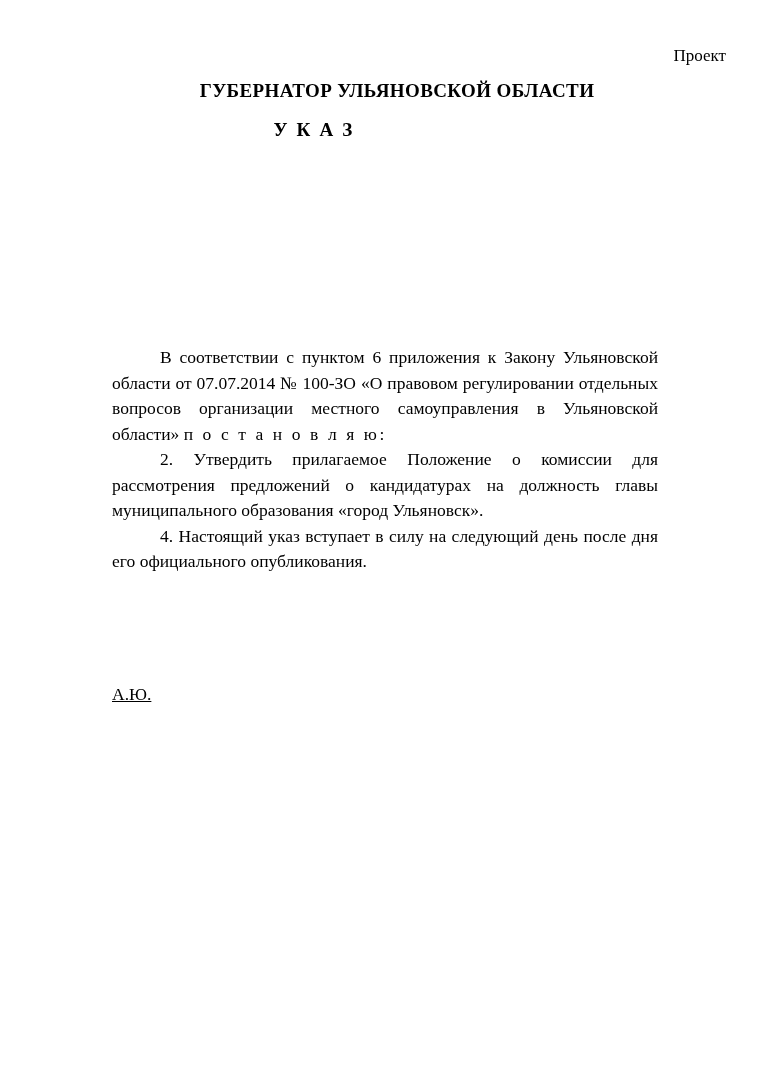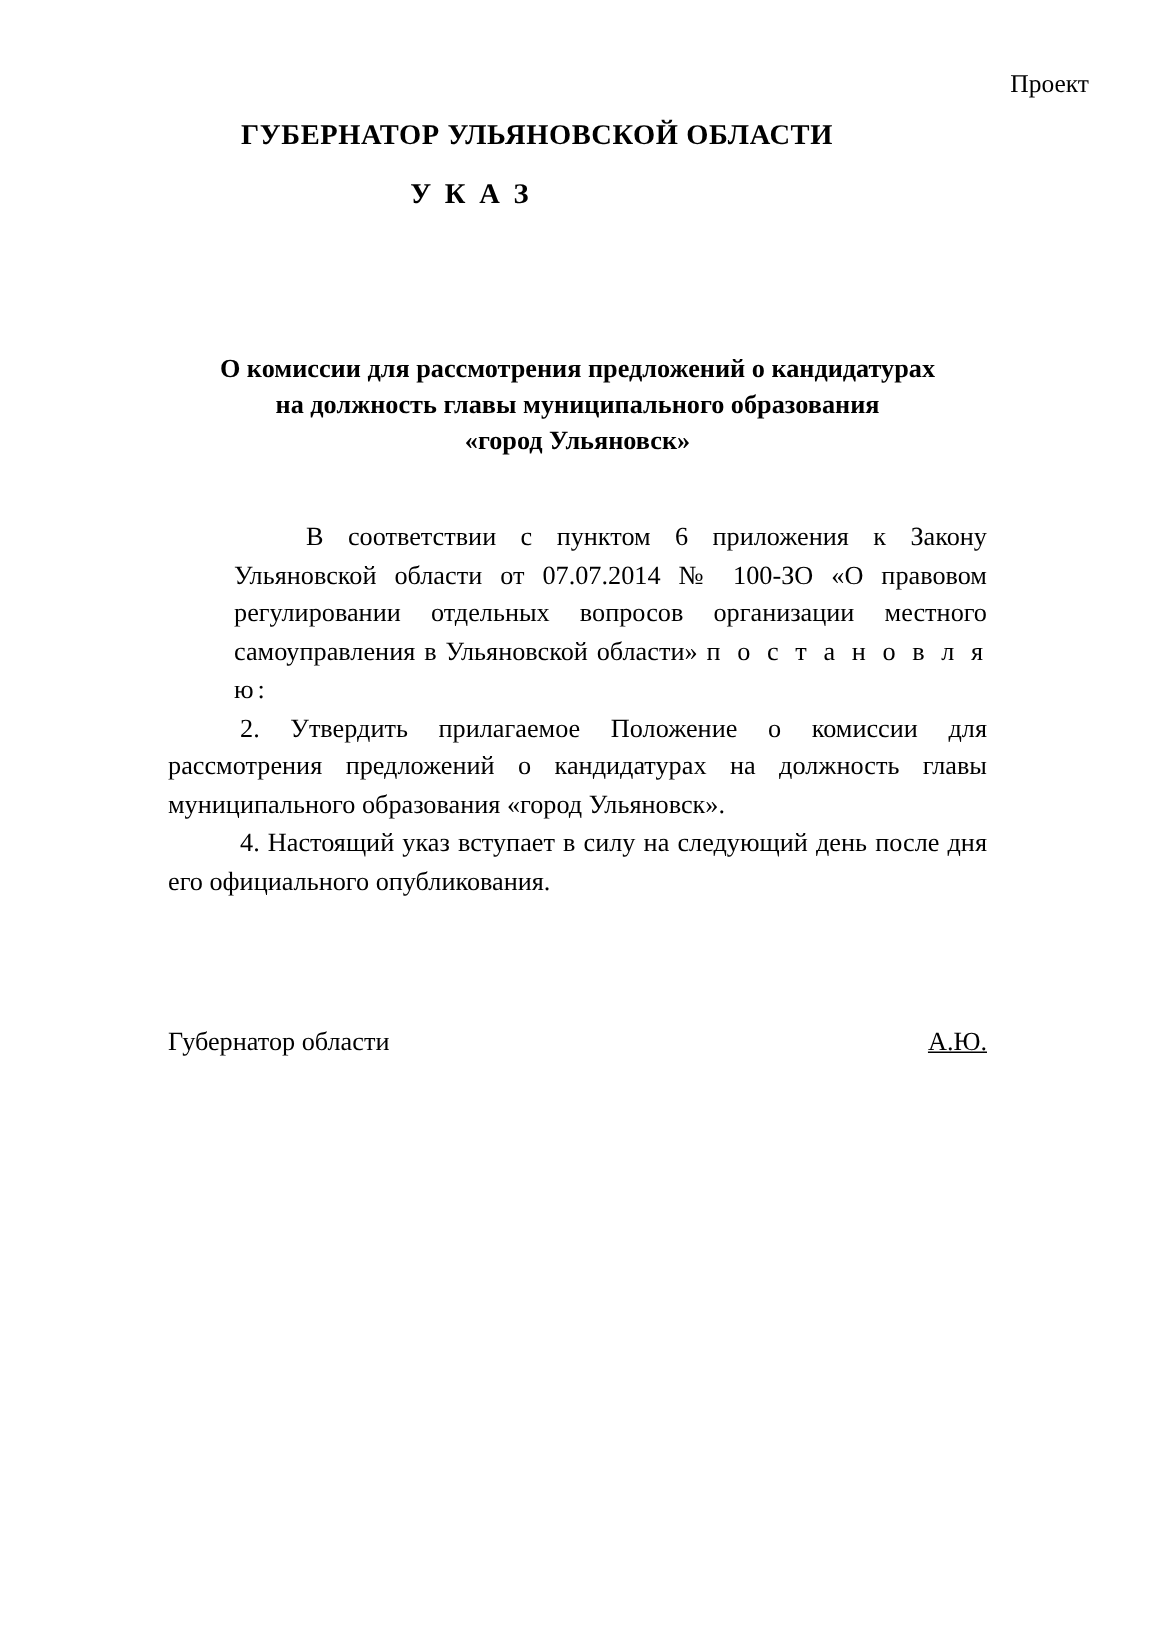--- a/index.html
+++ b/index.html
@@ -33,20 +33,21 @@
   }
   .doc-title {
     position: absolute;
     top: 80px;
     left: 0;
     width: 716px;
     text-align: center;
     font-size: 19px;
     font-weight: bold;
     letter-spacing: 0.4px;
+    padding-left: 39px;
   }
   .doc-kind {
     position: absolute;
     top: 119px;
     left: 0;
     width: 628px;
     text-align: center;
     font-size: 19px;
     font-weight: bold;
     letter-spacing: 2.2px;
@@ -74,21 +75,20 @@
   }
   .para {
     text-align: justify;
     text-indent: 48px;
     margin: 0;
     hyphens: none;
   }
   .para.spaced {
     text-align: justify;
     text-align-last: left;
-    margin-left: 44px;
   }
   .spaced-letters {
     letter-spacing: 2.6px;
   }
   .sig-block {
     position: absolute;
     top: 682px;
     left: 112px;
     width: 546px;
     font-size: 17.5px;
@@ -115,34 +115,28 @@
 <body>
 
 <div class="page">
 
   <div class="draft-mark">Проект</div>
 
   <div class="doc-title">ГУБЕРНАТОР УЛЬЯНОВСКОЙ ОБЛАСТИ</div>
 
   <div class="doc-kind">У К А З</div>
 
-  <div class="subject">
-    <div>О комиссии для рассмотрения предложений о кандидатурах</div>
-    <div>на должность главы муниципального образования</div>
-    <div>«город Ульяновск»</div>
-  </div>
 
   <div class="body-text">
     <p class="para spaced"><span>В соответствии с пунктом 6 приложения к Закону Ульяновской области от 07.07.2014 № 100-ЗО «О правовом регулировании отдельных вопросов организации местного самоуправления в Ульяновской области»</span>
       <span class="spaced-letters">п о с т а н о в л я ю:</span>
     </p>
     <p class="para">2. Утвердить прилагаемое Положение о комиссии для рассмотрения предложений о кандидатурах на должность главы муниципального образования «город Ульяновск».</p>
     <p class="para">4. Настоящий указ вступает в силу на следующий день после дня его официального опубликования.</p>
   </div>
 
   <div class="sig-block">
     <div class="sig-row">
-      <span class="sig-left">Губернатор области</span>
       <span class="sig-right">А.Ю.</span>
     </div>
   </div>
 
 </div>
 
 </body></html>

